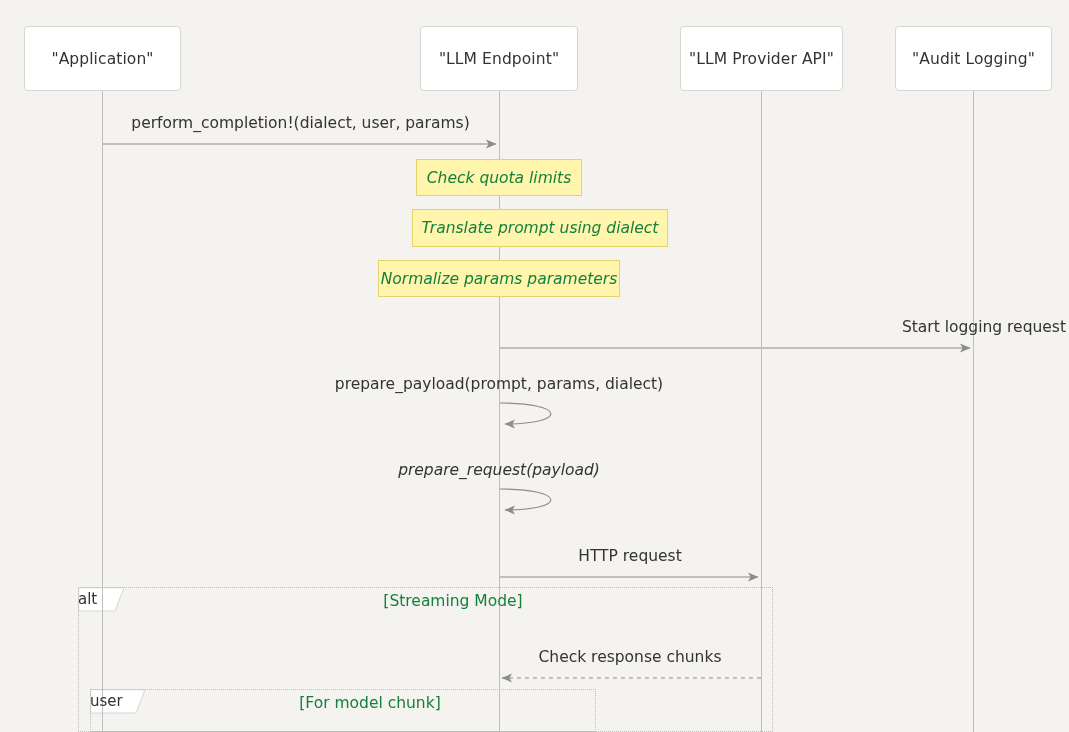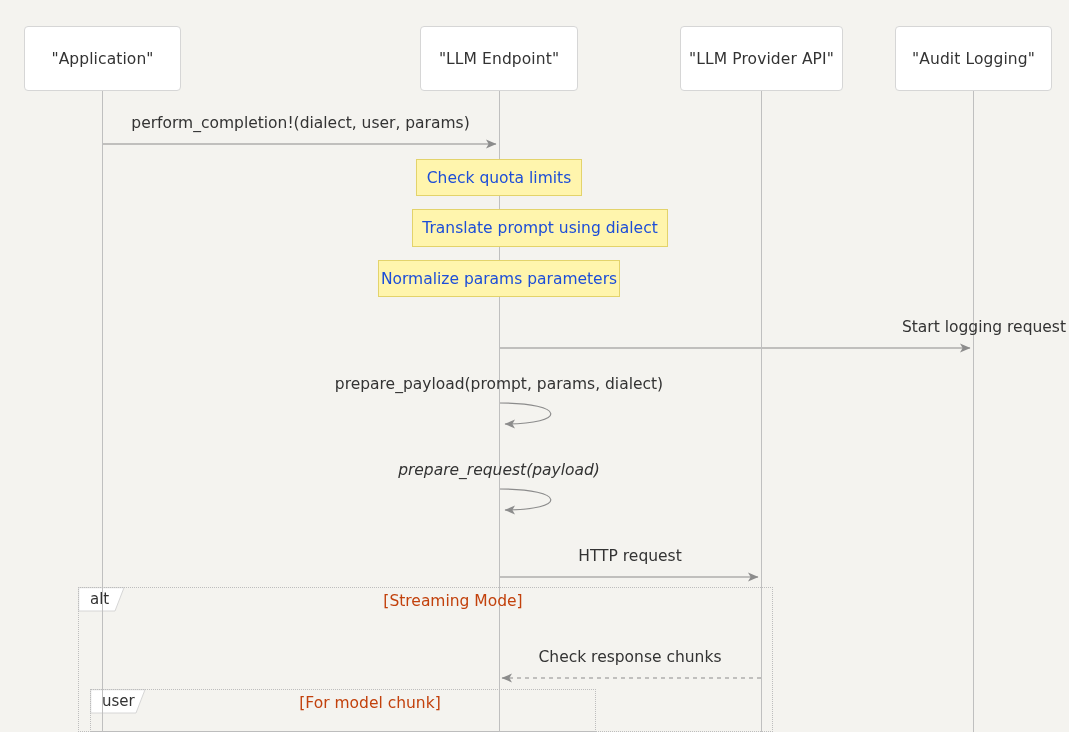--- a/index.html
+++ b/index.html
@@ -28,41 +28,41 @@
     width:1px;
     background:#bfbfbf;
   }
   .note-box{
     position:absolute;
     background:#fff5ad;
     border:1px solid #e3d36b;
     box-sizing:border-box;
     display:flex;align-items:center;justify-content:center;
     font-size:15.5px;
-    color:#1d4ed8;
+    color:#15803d;
+    font-style:italic;
   }
   .msg-label{
     position:absolute;
     font-size:15.5px;
     color:#333333;
     text-align:center;
     white-space:nowrap;
   }
   .frag-label-text{
     position:absolute;
     font-size:15.5px;
-    color:#c2410c;
+    color:#15803d;
     white-space:nowrap;
   }
   .frag-kind{
     position:absolute;
     font-size:15px;
     color:#333333;
     display:flex;align-items:center;
-    padding-left:12px;
     box-sizing:border-box;
   }
   .frag-rect{
     position:absolute;
     border:1.4px dotted #bdbdbd;
     box-sizing:border-box;
     background:transparent;
   }
   svg.overlay{position:absolute;left:0;top:0;width:1069px;height:732px;pointer-events:none;}
 </style>

